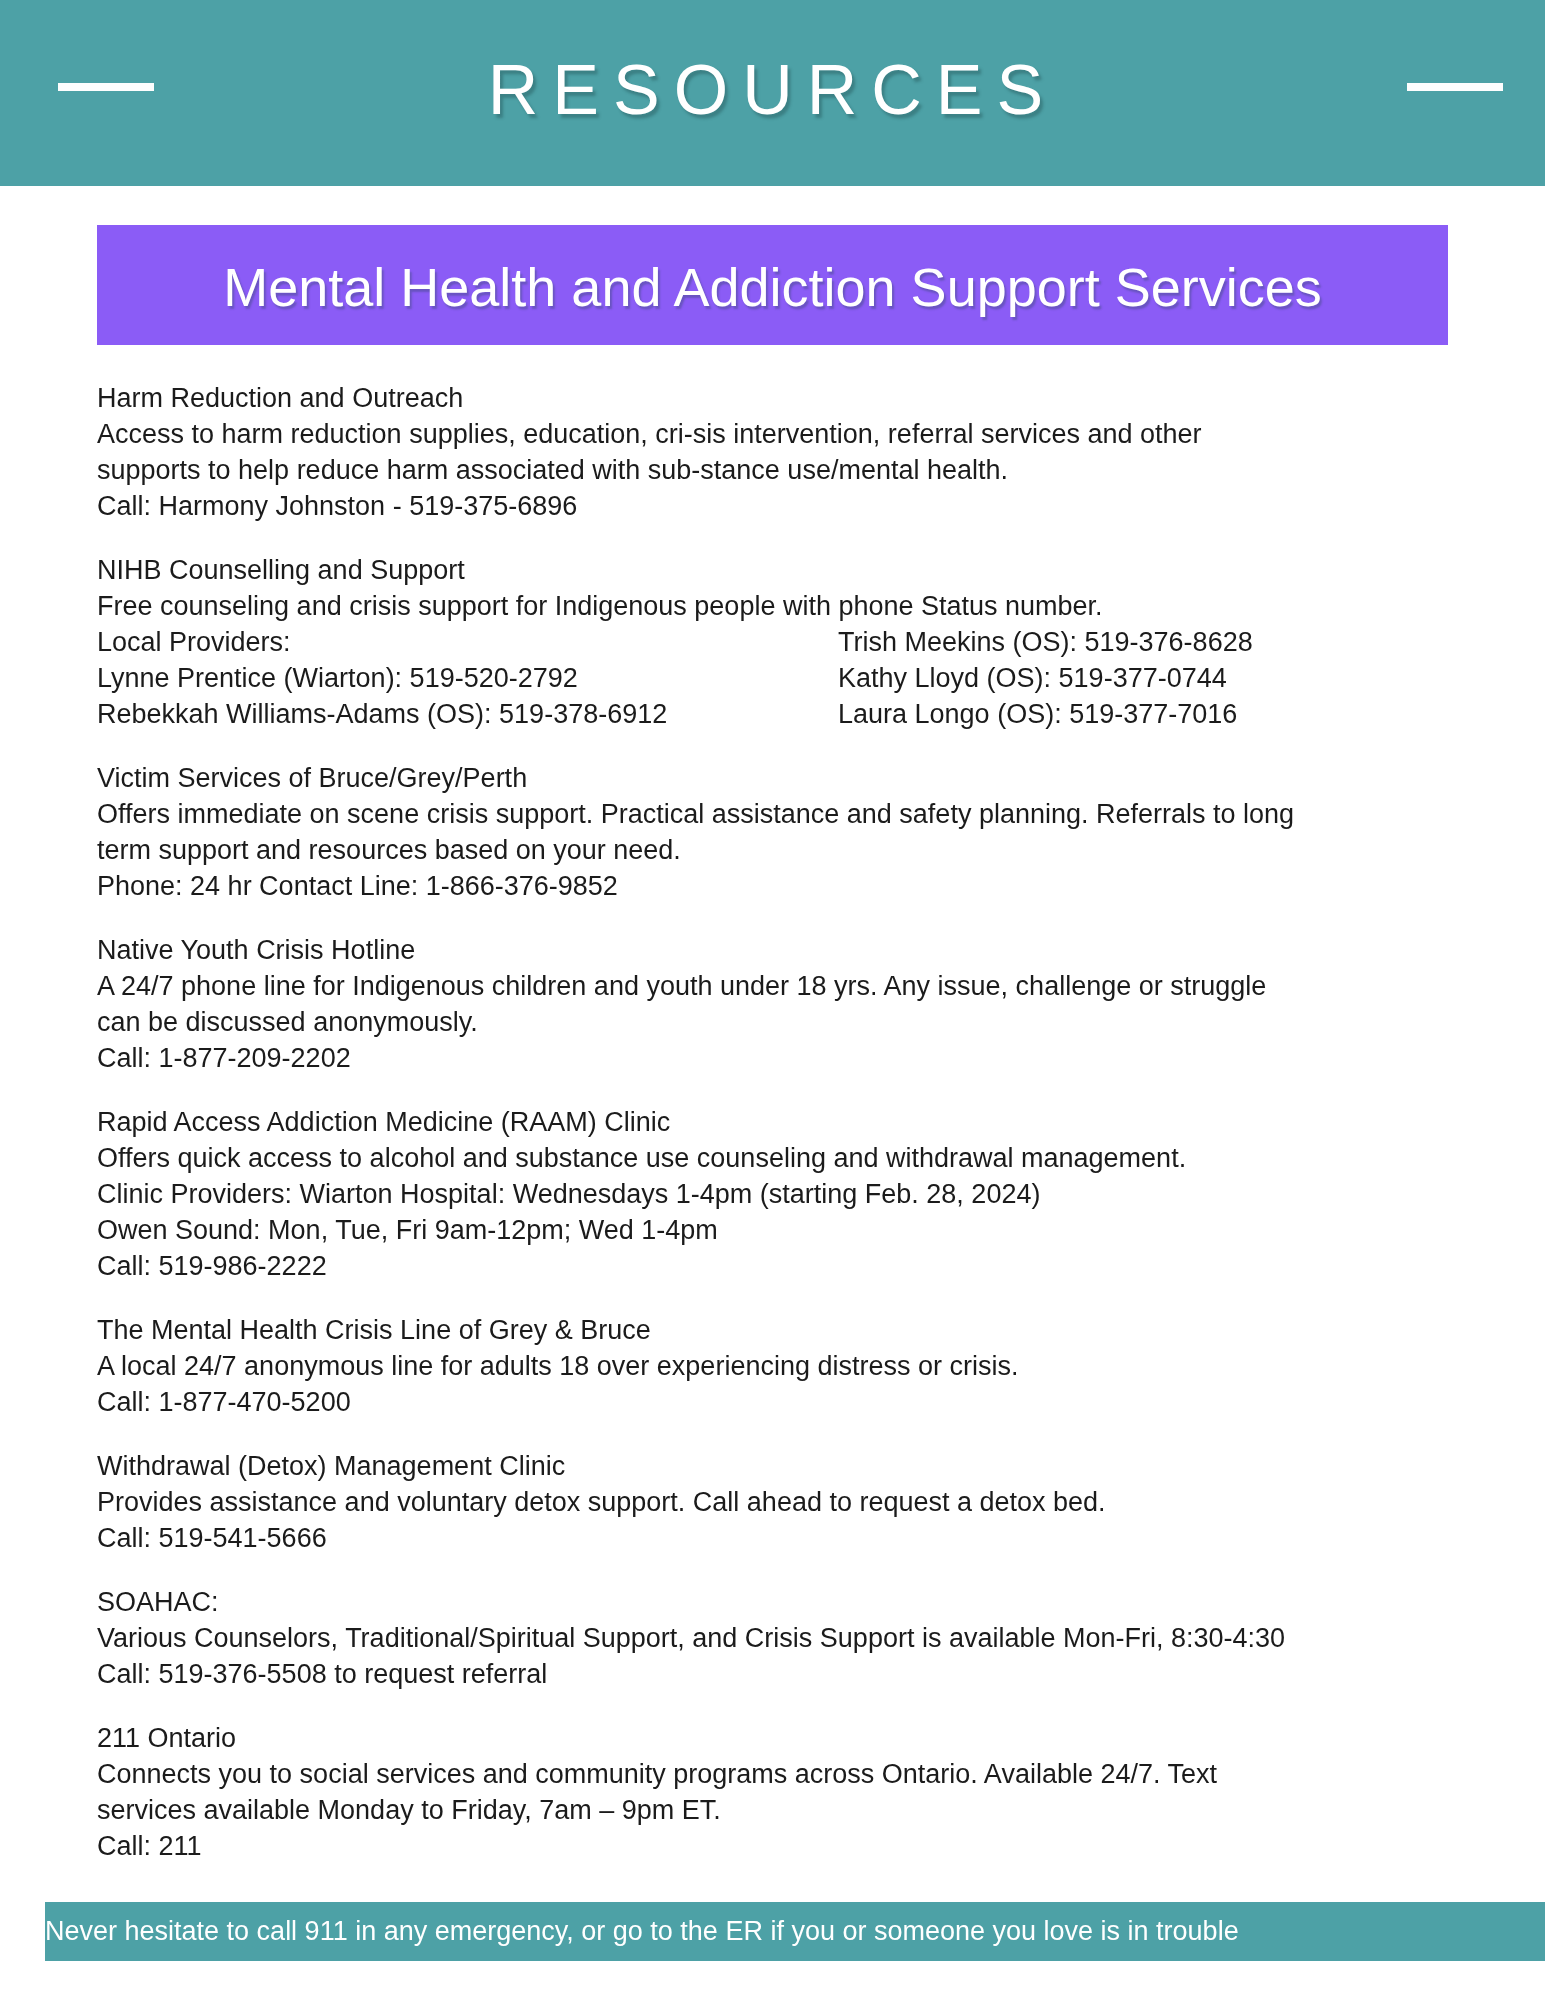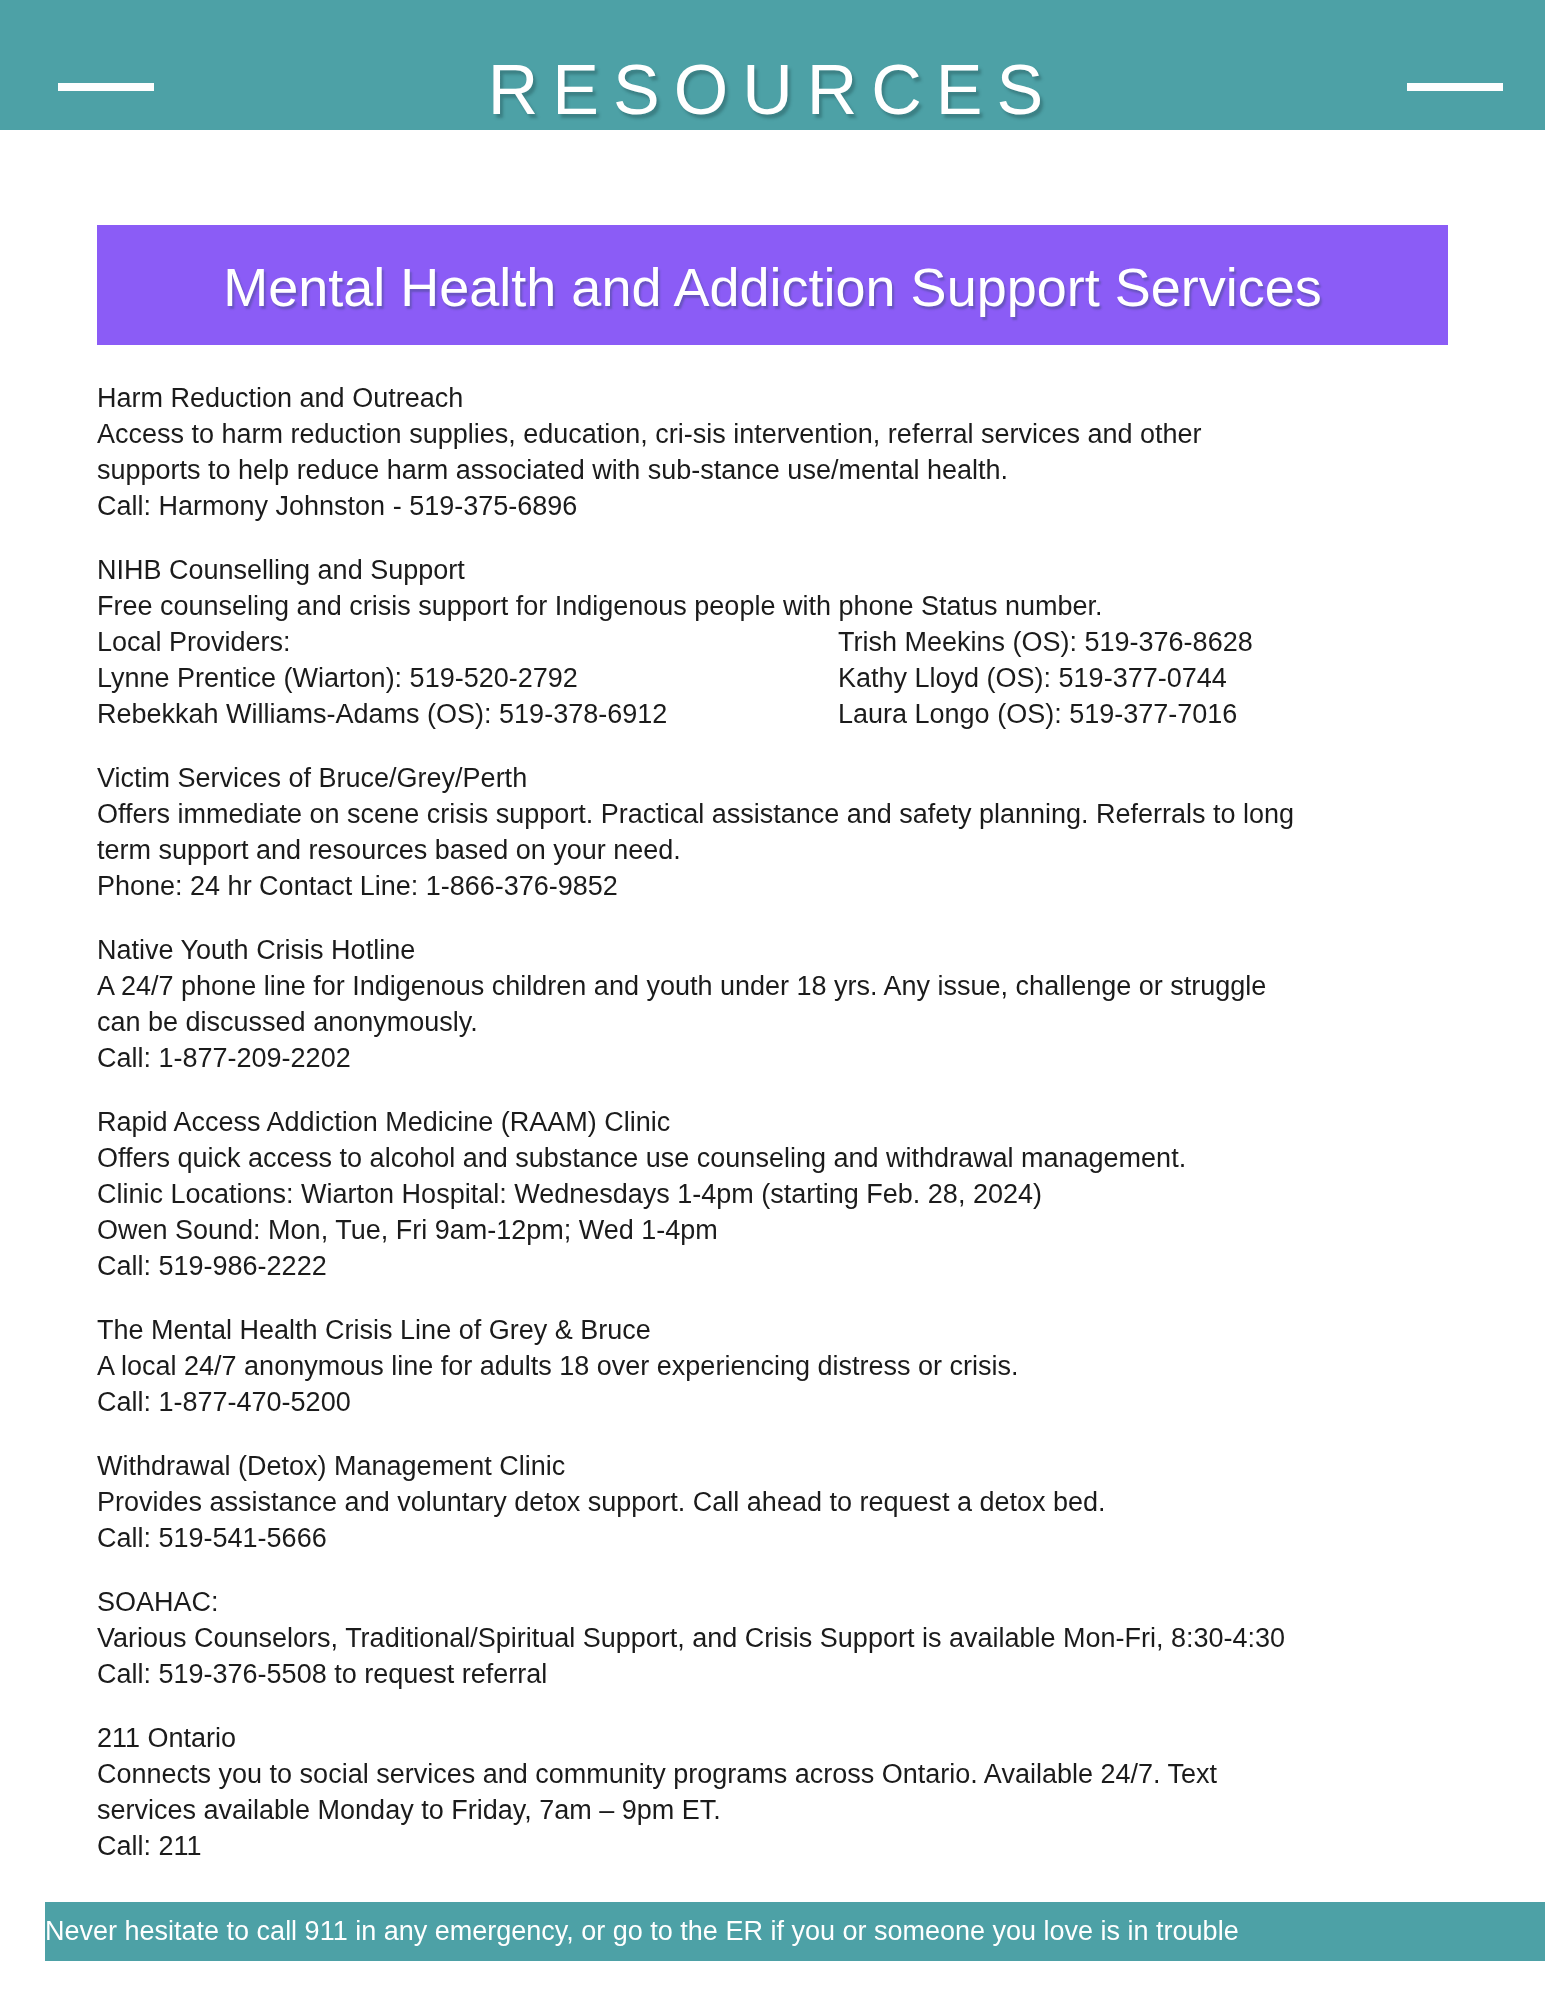--- a/index.html
+++ b/index.html
@@ -1,20 +1,20 @@
 <!DOCTYPE html>
 <html><head>
 <meta charset="utf-8">
 <style>
   html,body{margin:0;padding:0;}
   body{
     width:1545px;height:2000px;position:relative;background:#ffffff;
     font-family:"Liberation Sans",sans-serif;color:#1b1b1b;overflow:hidden;
   }
-  .top-banner{position:absolute;left:0;top:0;width:1545px;height:130px;background:#4da1a6;}
+  .top-banner{position:absolute;left:0;top:0;width:1545px;height:186px;background:#4da1a6;}
   .top-title{
     position:absolute;left:0;top:50px;width:100%;text-align:center;
     font-size:70px;letter-spacing:14px;color:#ffffff;
     text-shadow:3px 4px 3px rgba(25,65,70,.35);white-space:nowrap;
   }
   .dash{position:absolute;top:83px;width:96px;height:8px;background:#fdfefe;}
   .dash-left{left:58px;}
   .dash-right{right:42px;}
   .sub-banner{position:absolute;left:97px;top:225px;width:1351px;height:120px;background:#8b5cf6;}
   .sub-title{
@@ -68,21 +68,21 @@
     </div>
     <div class="section">
       <div class="line heading">Native Youth Crisis Hotline</div>
       <div class="line"><span class="r">A 24/7 phone line for Indigenous children and youth under 18 yrs. Any issue, challenge or struggle</span></div>
       <div class="line"><span class="r">can be discussed anonymously.</span></div>
       <div class="line"><span class="b">Call</span><span class="r">: 1-877-209-2202</span></div>
     </div>
     <div class="section">
       <div class="line heading">Rapid Access Addiction Medicine (RAAM) Clinic</div>
       <div class="line"><span class="r">Offers quick access to alcohol and substance use counseling and withdrawal management.</span></div>
-      <div class="line"><span class="b">Clinic Locations:</span><span class="r"> Wiarton Hospital: Wednesdays 1-4pm (starting Feb. 28, 2024)</span></div>
+      <div class="line"><span class="b">Clinic Providers:</span><span class="r"> Wiarton Hospital: Wednesdays 1-4pm (starting Feb. 28, 2024)</span></div>
       <div class="line"><span class="r">Owen Sound: Mon, Tue, Fri 9am-12pm; Wed 1-4pm</span></div>
       <div class="line"><span class="b">Call:</span><span class="r"> 519-986-2222</span></div>
     </div>
     <div class="section">
       <div class="line heading">The Mental Health Crisis Line of Grey &amp; Bruce</div>
       <div class="line"><span class="r">A local 24/7 anonymous line for adults 18 over experiencing distress or crisis.</span></div>
       <div class="line"><span class="b">Call:</span><span class="r"> 1-877-470-5200</span></div>
     </div>
     <div class="section">
       <div class="line heading">Withdrawal (Detox) Management Clinic</div>

